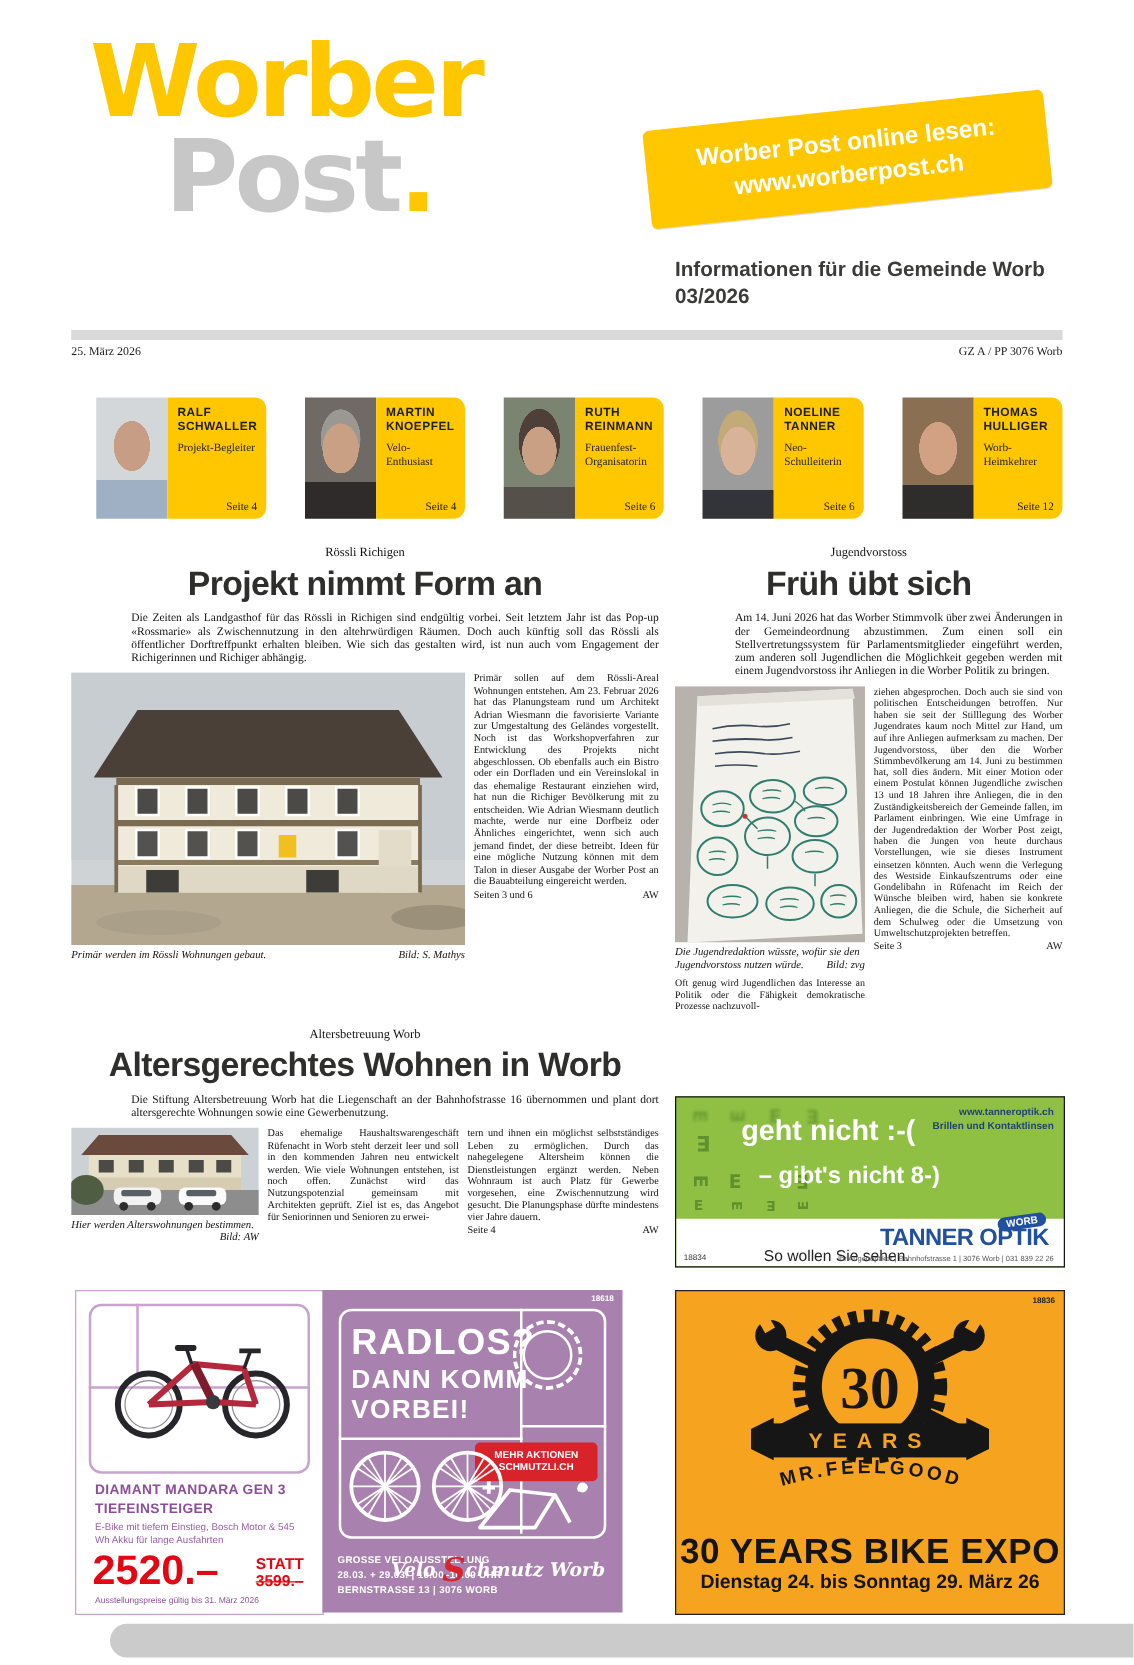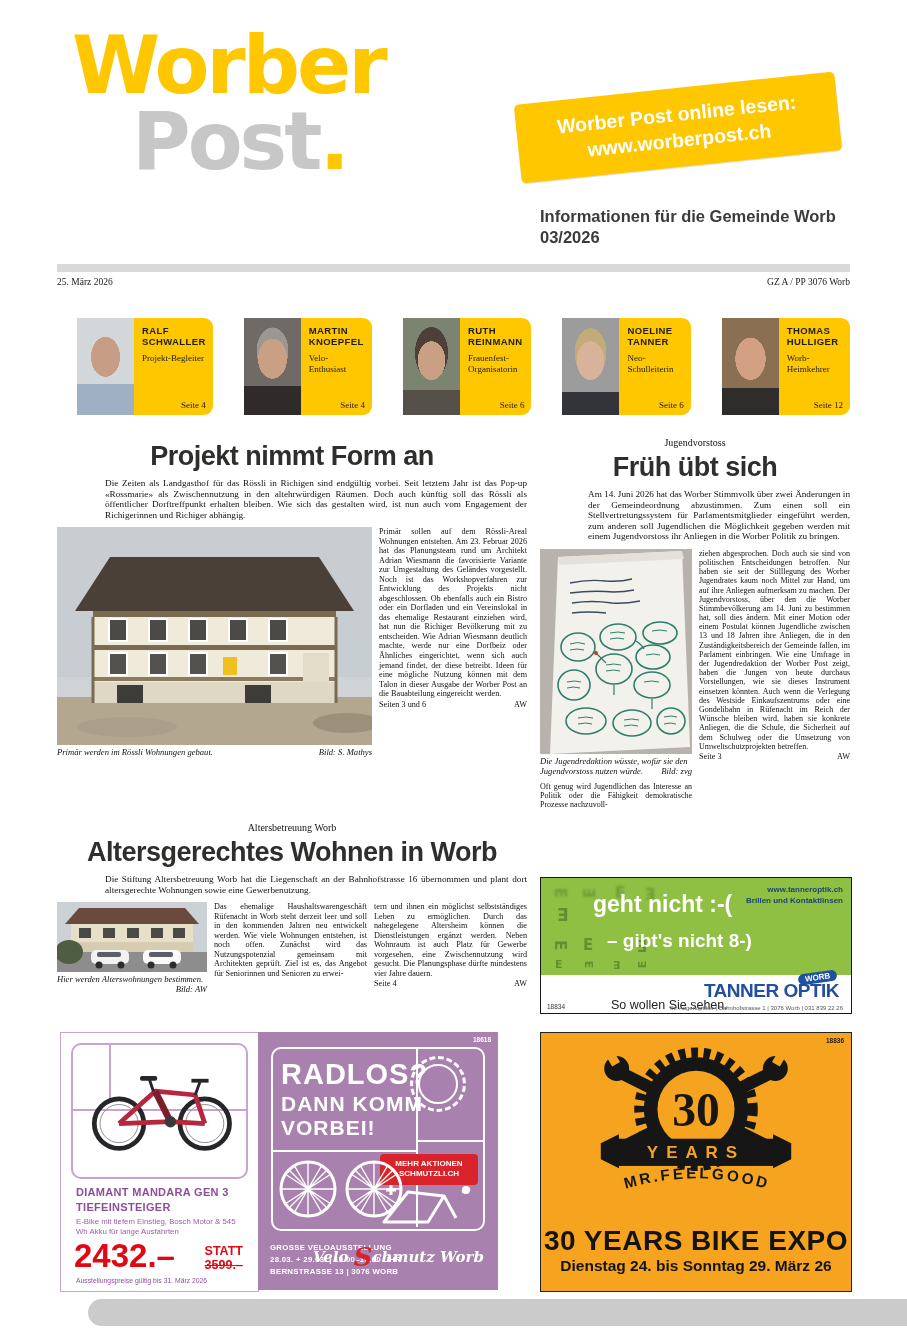--- a/index.html
+++ b/index.html
@@ -188,20 +188,21 @@
       <div class="portrait" style="background:radial-gradient(ellipse 44% 36% at 50% 42%,#d2a183 60%,transparent 61%),linear-gradient(#8a6f52 0 72%,#2f2d2b 72% 100%);"></div>
       <div class="panel">
           <div class="pname">Thomas Hulliger</div>
           <div class="prole">Worb-Heimkehrer</div>
           <div class="ppage">Seite 12</div>
         </div>
     </div>
   </div>
 
   <div class="article" id="art-roessli">
+    <div class="kicker">Rössli Richigen</div>
     <div class="headline">Projekt nimmt Form an</div>
     <div class="lead">Die Zeiten als Landgasthof für das Rössli in Richigen sind endgültig vorbei. Seit letztem Jahr ist das Pop-up «Rossmarie» als Zwischennutzung in den altehrwürdigen Räumen. Doch auch künftig soll das Rössli als öffentlicher Dorftreffpunkt erhalten bleiben. Wie sich das gestalten wird, ist nun auch vom Engagement der Richigerinnen und Richiger abhängig.</div>
     <div class="cols">
       <div class="photo-col">
         <svg class="figimg" viewBox="0 0 315 218" width="315" height="218">
           <rect width="315" height="218" fill="#cfd3d6"></rect>
           <rect y="0" width="315" height="150" fill="#c8cdd1"></rect>
           <rect y="170" width="315" height="48" fill="#b3a78f"></rect>
           <polygon points="18,84 297,84 262,30 53,30" fill="#4a4038"></polygon>
           <rect x="36" y="84" width="243" height="92" fill="#efead9"></rect>
@@ -373,21 +374,21 @@
       <rect x="64" y="22" width="18" height="5" rx="2" fill="#26262a"></rect>
       <line x1="122" y1="42" x2="127" y2="28" stroke="#26262a" stroke-width="3"></line>
       <line x1="118" y1="27" x2="136" y2="27" stroke="#26262a" stroke-width="4"></line>
       <circle cx="96" cy="70" r="6" fill="#3a3a3e"></circle>
     </svg>
     <div class="bk-title">
       <div>DIAMANT MANDARA GEN 3</div>
       <div>TIEFEINSTEIGER</div>
     </div>
     <div class="bk-desc">E-Bike mit tiefem Einstieg, Bosch Motor &amp; 545 Wh Akku für lange Ausfahrten</div>
-    <div class="bk-price">2432.–</div>
+    <div class="bk-price">2520.–</div>
     <div class="bk-statt">
       <div>STATT</div>
       <div class="bk-old">3599.–</div>
     </div>
     <div class="bk-foot">Ausstellungspreise gültig bis 31. März 2026</div>
   </div>
 
   <div id="ad-radlos">
     <div class="rd-id">18618</div>
     <div class="rd-frame"></div>

